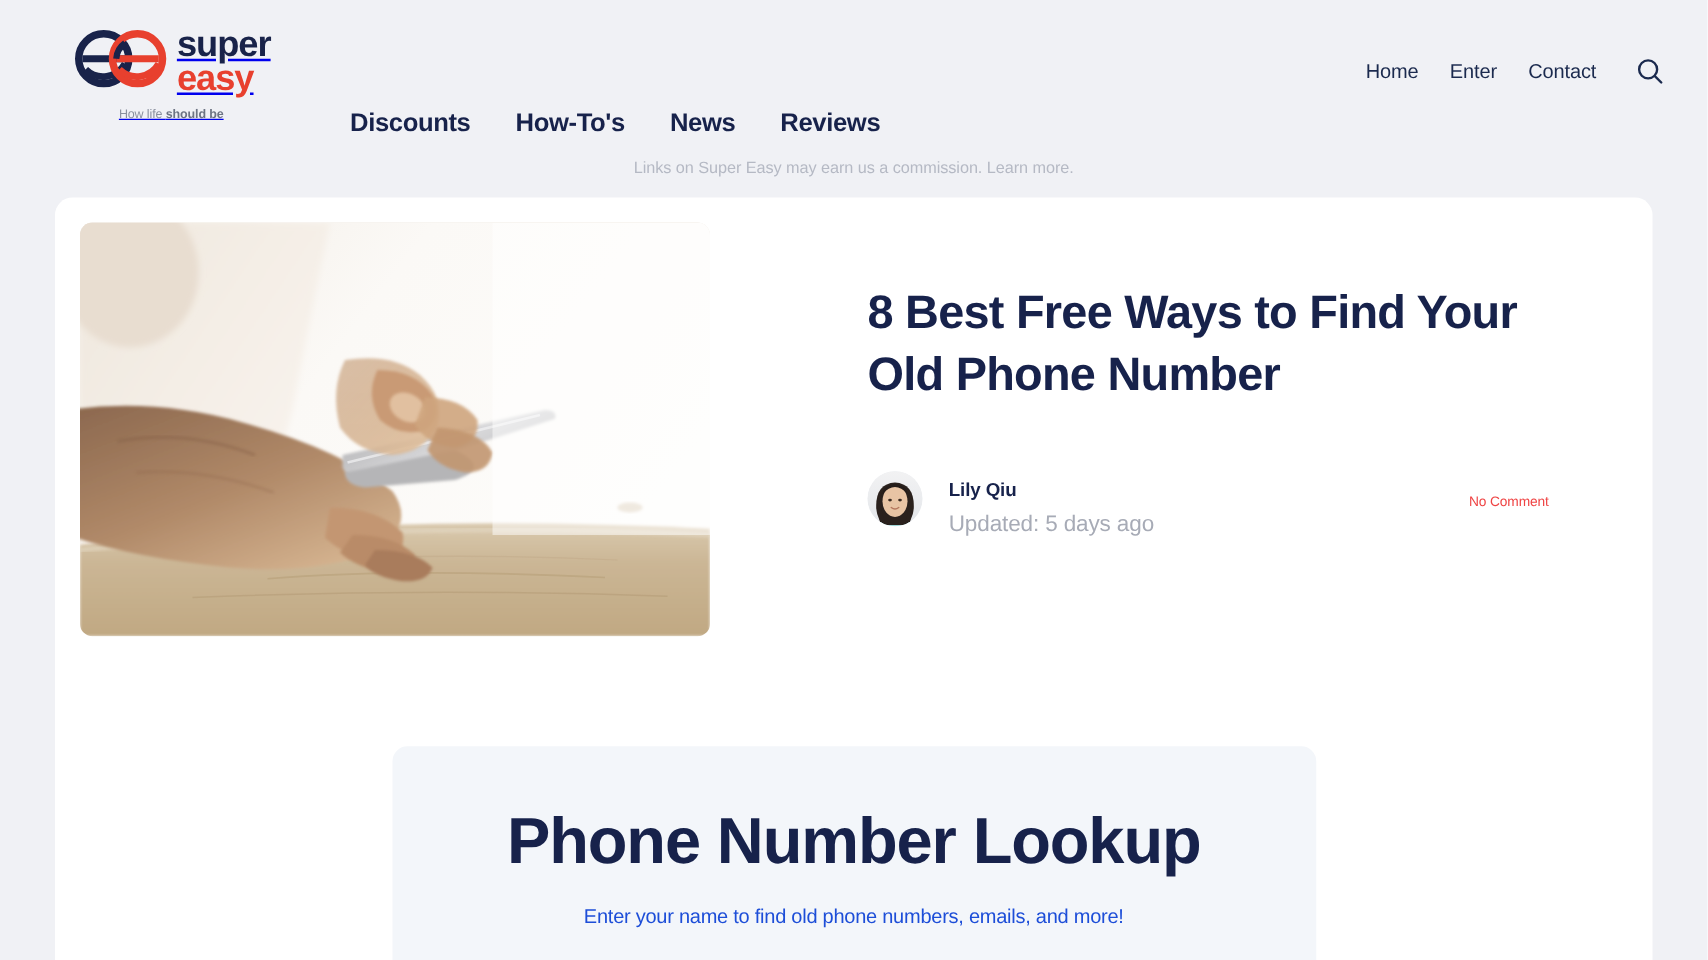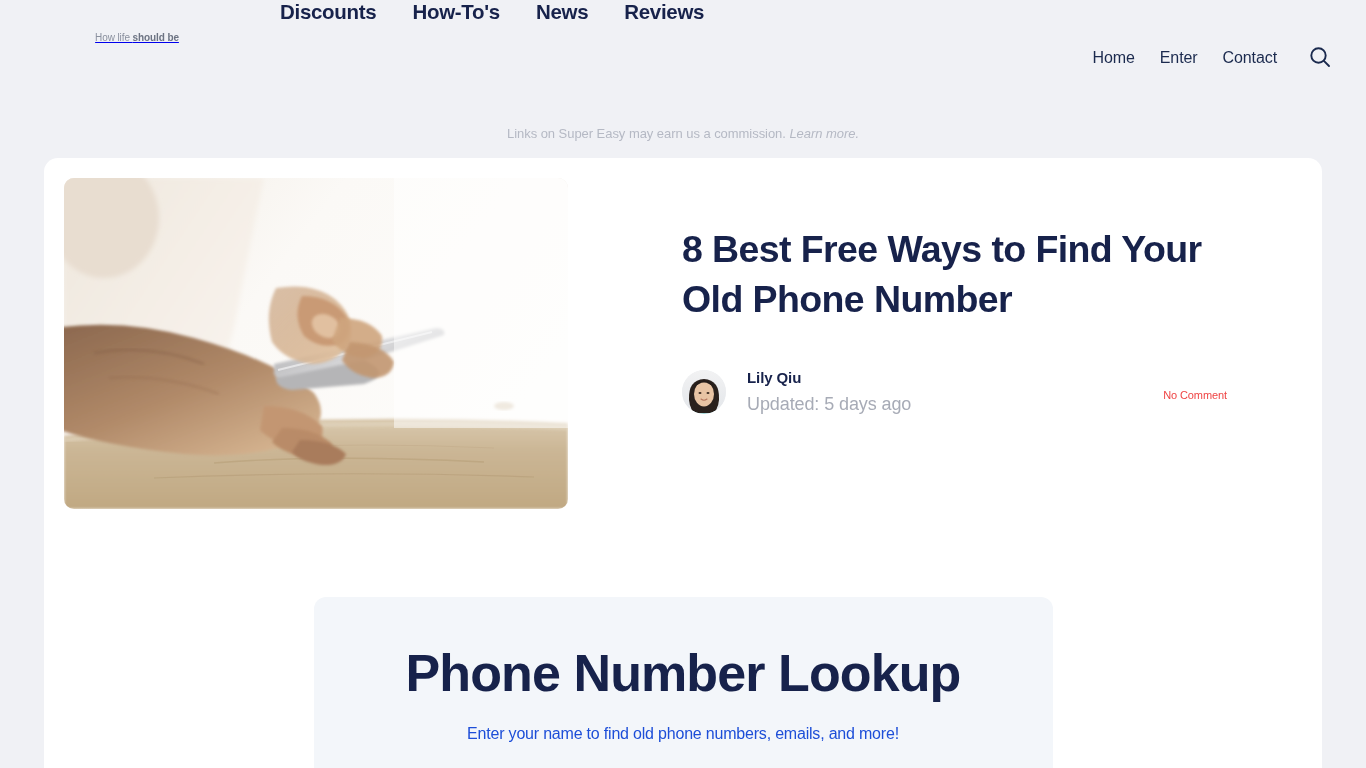--- a/index.html
+++ b/index.html
@@ -59,23 +59,25 @@
     margin-top: 10px;
     font-size: 10px;
     color: #8a909e;
     letter-spacing: -0.1px;
     white-space: nowrap;
   }
   .brand-tagline b { color: #6d7483; font-weight: 700; }
 
   .primary-nav {
     display: flex;
+    align-items: center;
     gap: 36px;
     margin-left: 50px;
     height: 116px;
+    margin-top: 41px;
   }
   .primary-nav a {
     font-size: 20.5px;
     font-weight: 700;
     color: #17224b;
     text-decoration: none;
     letter-spacing: -0.3px;
     white-space: nowrap;
   }
 
@@ -103,37 +105,37 @@
   }
 
   
   .disclaimer {
     text-align: center;
     font-size: 13px;
     color: #b5b9c4;
     letter-spacing: -0.05px;
     margin-top: 14px;
   }
-  .disclaimer a { color: #b5b9c4; text-decoration: none; font-style: italic; }
+  .disclaimer a { color: #b5b9c4; text-decoration: none; }
 
   
   .main-card {
     position: absolute;
     left: 44px;
     top: 158px;
     width: 1278px;
     background: #ffffff;
     border-radius: 14px;
     min-height: 620px;
     padding: 20px;
   }
 
   .article-head {
     display: flex;
-    gap: 0px;
+    gap: 12px;
   }
 
   
   .hero {
     width: 504px;
     height: 331px;
     border-radius: 10px;
     overflow: hidden;
     flex: 0 0 504px;
     position: relative;
@@ -166,20 +168,21 @@
     width: 44px;
     height: 44px;
     border-radius: 50%;
     overflow: hidden;
     flex: 0 0 44px;
     background: #eceef1;
   }
   .avatar svg { display: block; width: 100%; height: 100%; }
   .byline-text {
     margin-left: 21px;
+    margin-top: 15px;
   }
   .author-name {
     font-size: 15px;
     font-weight: 700;
     color: #17224b;
     letter-spacing: -0.1px;
   }
   .updated {
     font-size: 18px;
     color: #a7abb6;
@@ -255,20 +258,40 @@
     cursor: pointer;
     letter-spacing: -0.2px;
   }
 </style>
 </head>
 <body>
 
 <header class="site-header">
 
   <a class="brand" href="#">
+    <div class="brand-row">
+      <span class="brand-mark">
+        <svg width="78" height="46" viewBox="0 0 78 46">
+
+          <circle cx="25" cy="23" r="20" fill="none" stroke="#19234a" stroke-width="6"></circle>
+          <path d="M8 23 H42" stroke="#19234a" stroke-width="5.5" fill="none"></path>
+          <path d="M10.5 31.5 A20 20 0 0 0 42 27" stroke="#19234a" stroke-width="5.5" fill="none"></path>
+
+          <circle cx="52" cy="23" r="20" fill="none" stroke="#e8402e" stroke-width="6"></circle>
+          <path d="M35 23 H69" stroke="#e8402e" stroke-width="5.5" fill="none"></path>
+          <path d="M37.5 31.5 A20 20 0 0 0 69 27" stroke="#e8402e" stroke-width="5.5" fill="none"></path>
+
+          <path d="M35 23 A17 17 0 0 1 42 10.5" stroke="#19234a" stroke-width="5" fill="none"></path>
+        </svg>
+      </span>
+      <span class="brand-words">
+        <span class="brand-super">super</span>
+        <span class="brand-easy">easy</span>
+      </span>
+    </div>
     <div class="brand-tagline"><span>How life </span><b>should be</b></div>
   </a>
 
   <nav class="primary-nav">
     <a href="#">Discounts</a>
     <a href="#">How-To's</a>
     <a href="#">News</a>
     <a href="#">Reviews</a>
   </nav>
 

